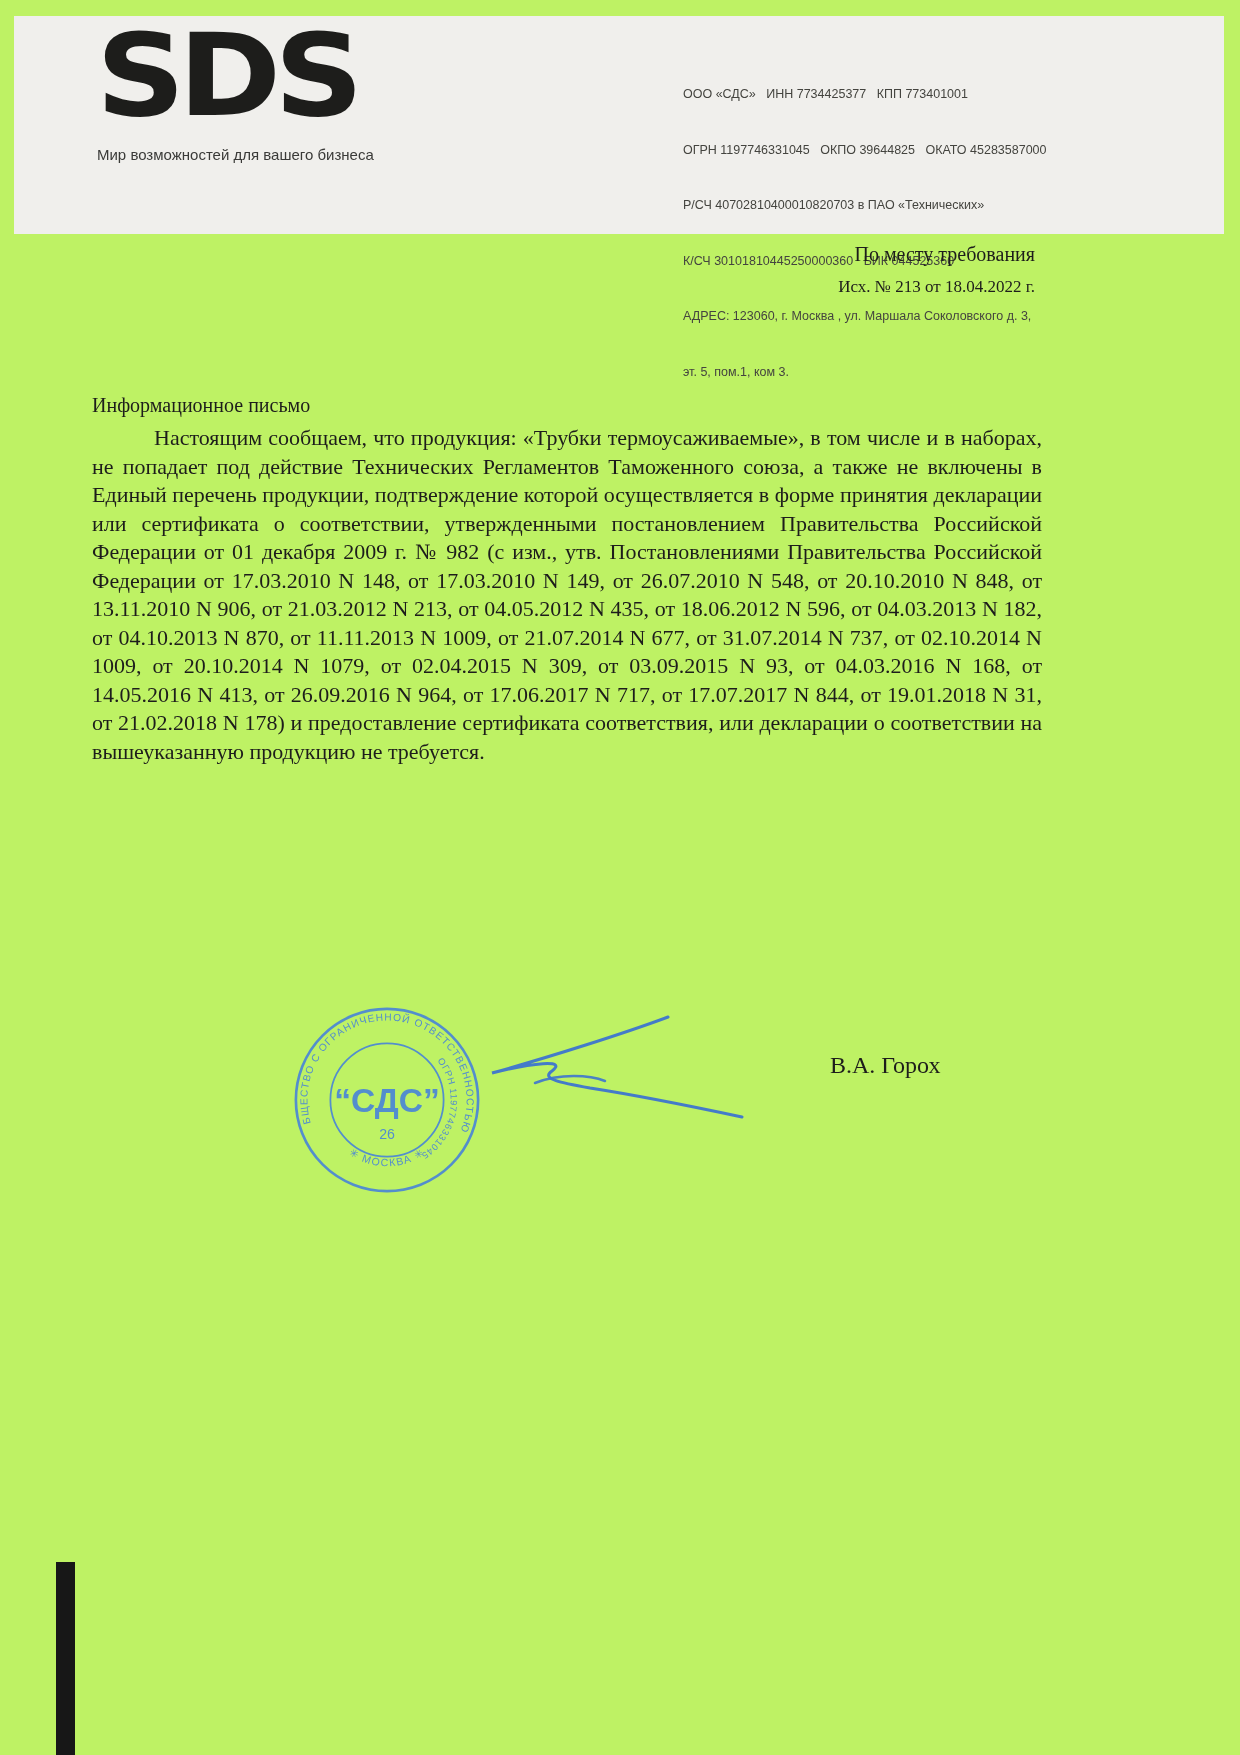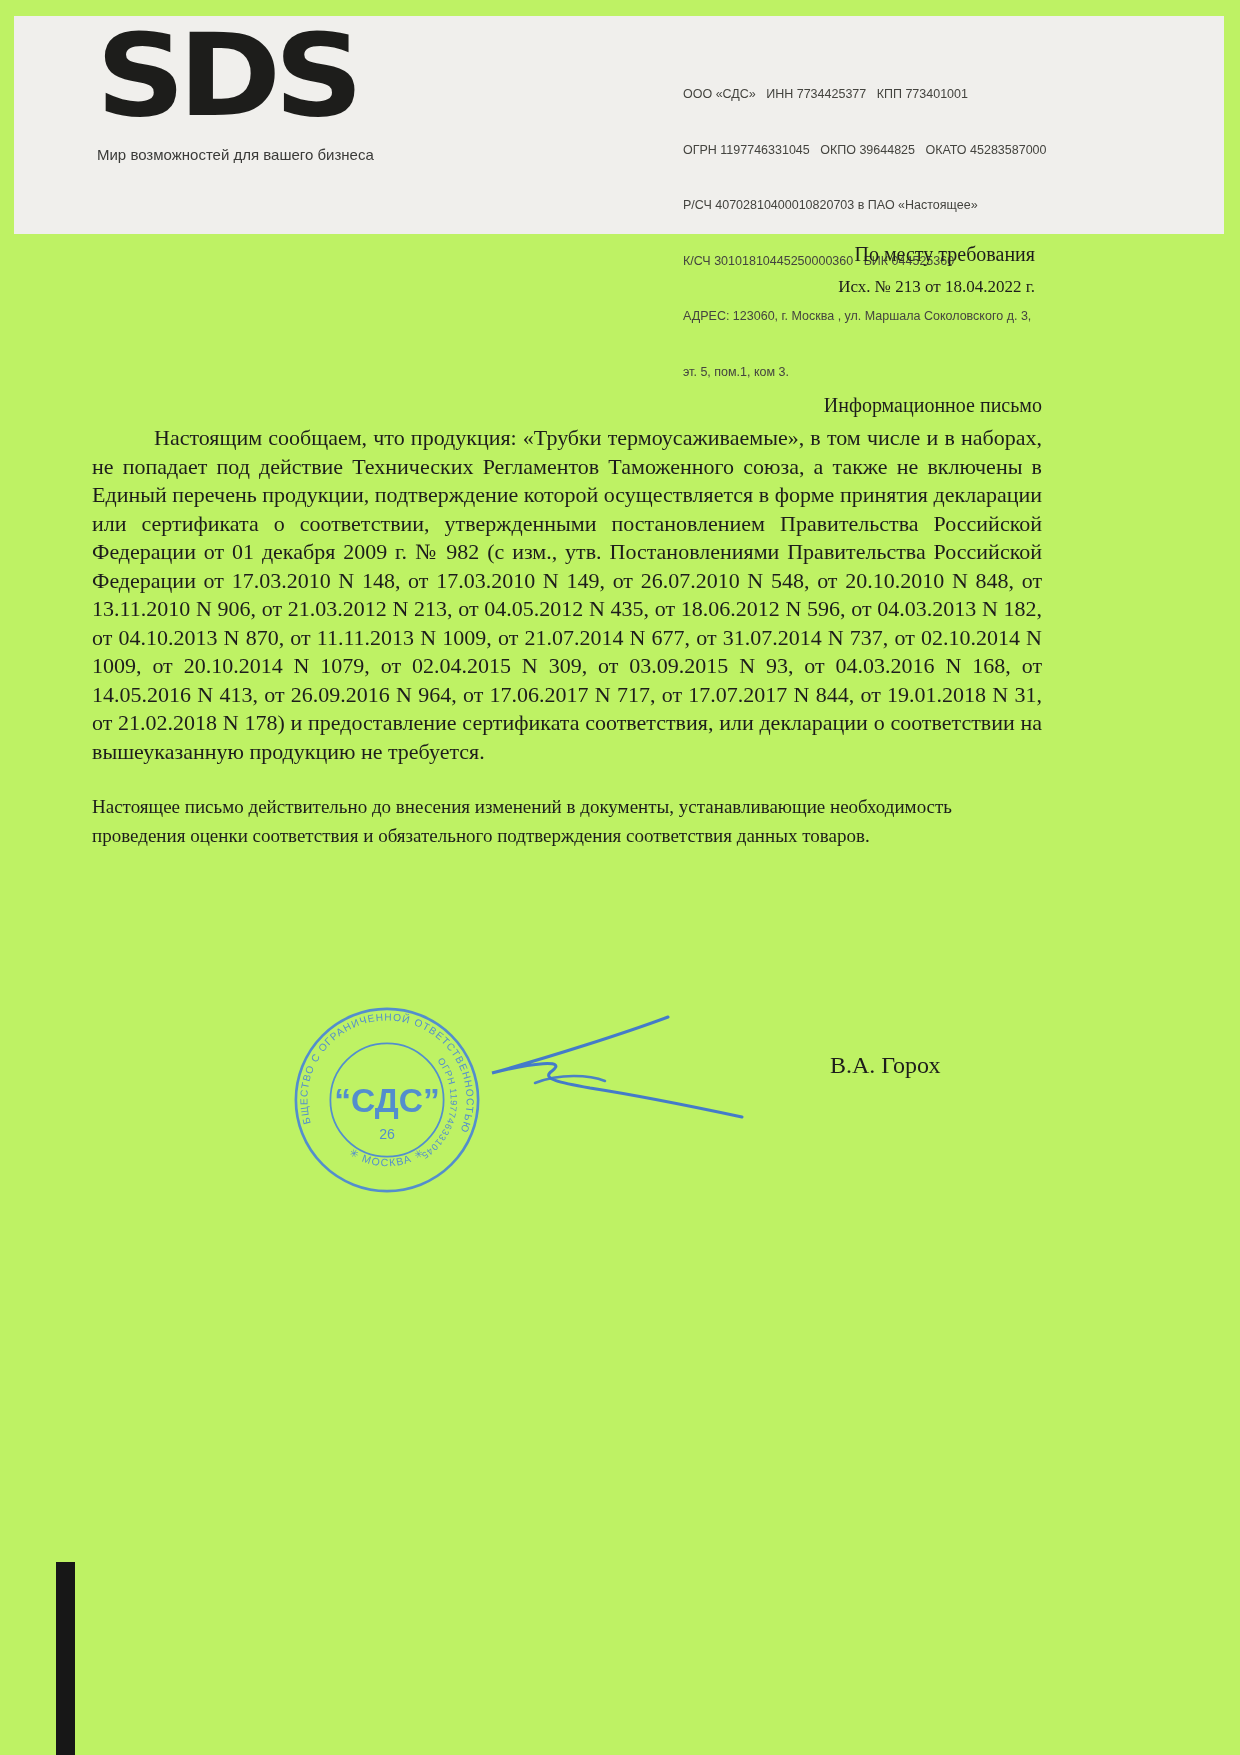--- a/index.html
+++ b/index.html
@@ -41,21 +41,21 @@
     position:absolute;right:205px;top:243px;
     font-size:20px;
     text-align:right;
   }
   .outgoing{
     position:absolute;right:205px;top:277px;
     font-size:17px;
   }
   .letter-title{
     position:absolute;left:92px;top:394px;width:950px;
-    text-align:right;font-size:20px;
+    text-align:left;font-size:20px;
   }
   .para1{
     position:absolute;left:92px;top:424px;width:950px;
     font-size:22px;line-height:28.5px;
     text-indent:62px;
     text-align:justify;
   }
   .para2{
     position:absolute;left:92px;top:793px;width:950px;
     font-size:19px;line-height:28.5px;
@@ -88,33 +88,32 @@
 <div class="page">
 
   <div class="scan-band"></div>
 
   <div class="logo">SDS</div>
   <div class="tagline">Мир возможностей для вашего бизнеса</div>
 
   <div class="company-details">
     <div>ООО «СДС»   ИНН 7734425377   КПП 773401001</div>
     <div>ОГРН 1197746331045   ОКПО 39644825   ОКАТО 45283587000</div>
-    <div>Р/СЧ 40702810400010820703 в ПАО «Настоящее»</div>
+    <div>Р/СЧ 40702810400010820703 в ПАО «Технических»</div>
     <div>К/СЧ 30101810445250000360   БИК 044525360</div>
     <div>АДРЕС: 123060, г. Москва , ул. Маршала Соколовского д. 3,</div>
     <div>эт. 5, пом.1, ком 3.</div>
   </div>
 
   <div class="recipient">По месту требования</div>
   <div class="outgoing">Исх. № 213 от 18.04.2022 г.</div>
 
   <div class="letter-title">Информационное письмо</div>
 
   <div class="para1">Настоящим сообщаем, что продукция: «Трубки термоусаживаемые», в том числе и в наборах, не попадает под действие Технических Регламентов Таможенного союза, а также не включены в Единый перечень продукции, подтверждение которой осуществляется в форме принятия декларации или сертификата о соответствии, утвержденными постановлением Правительства Российской Федерации от 01 декабря 2009 г. № 982 (с изм., утв. Постановлениями Правительства Российской Федерации от 17.03.2010 N 148, от 17.03.2010 N 149, от 26.07.2010 N 548, от 20.10.2010 N 848, от 13.11.2010 N 906, от 21.03.2012 N 213, от 04.05.2012 N 435, от 18.06.2012 N 596, от 04.03.2013 N 182, от 04.10.2013 N 870, от 11.11.2013 N 1009, от 21.07.2014 N 677, от 31.07.2014 N 737, от 02.10.2014 N 1009, от 20.10.2014 N 1079, от 02.04.2015 N 309, от 03.09.2015 N 93, от 04.03.2016 N 168, от 14.05.2016 N 413, от 26.09.2016 N 964, от 17.06.2017 N 717, от 17.07.2017 N 844, от 19.01.2018 N 31, от 21.02.2018 N 178) и предоставление сертификата соответствия, или декларации о соответствии на вышеуказанную продукцию не требуется.</div>
-  <div class="para2">Настоящее письмо действительно до внесения изменений в документы, устанавливающие необходимость проведения оценки соответствия и обязательного подтверждения соответствия данных товаров.</div>
 
   <div class="sig-name">В.А. Горох</div>
 
   <svg class="stamp-svg" viewBox="0 0 260 260">
     <defs>
       <path id="stampTopArc" d="M 45.4 160.8 A 90 90 0 1 1 214.6 160.8"></path>
       <path id="stampRightArc" d="M 185.2 83.7 A 72 72 0 0 1 166 192.4"></path>
       <path id="stampBottomArc" d="M 87 191.4 A 75 75 0 0 0 173 191.4"></path>
     </defs>
     <circle cx="130" cy="130" r="103" fill="none" stroke="#4b86d6" stroke-width="3"></circle>

